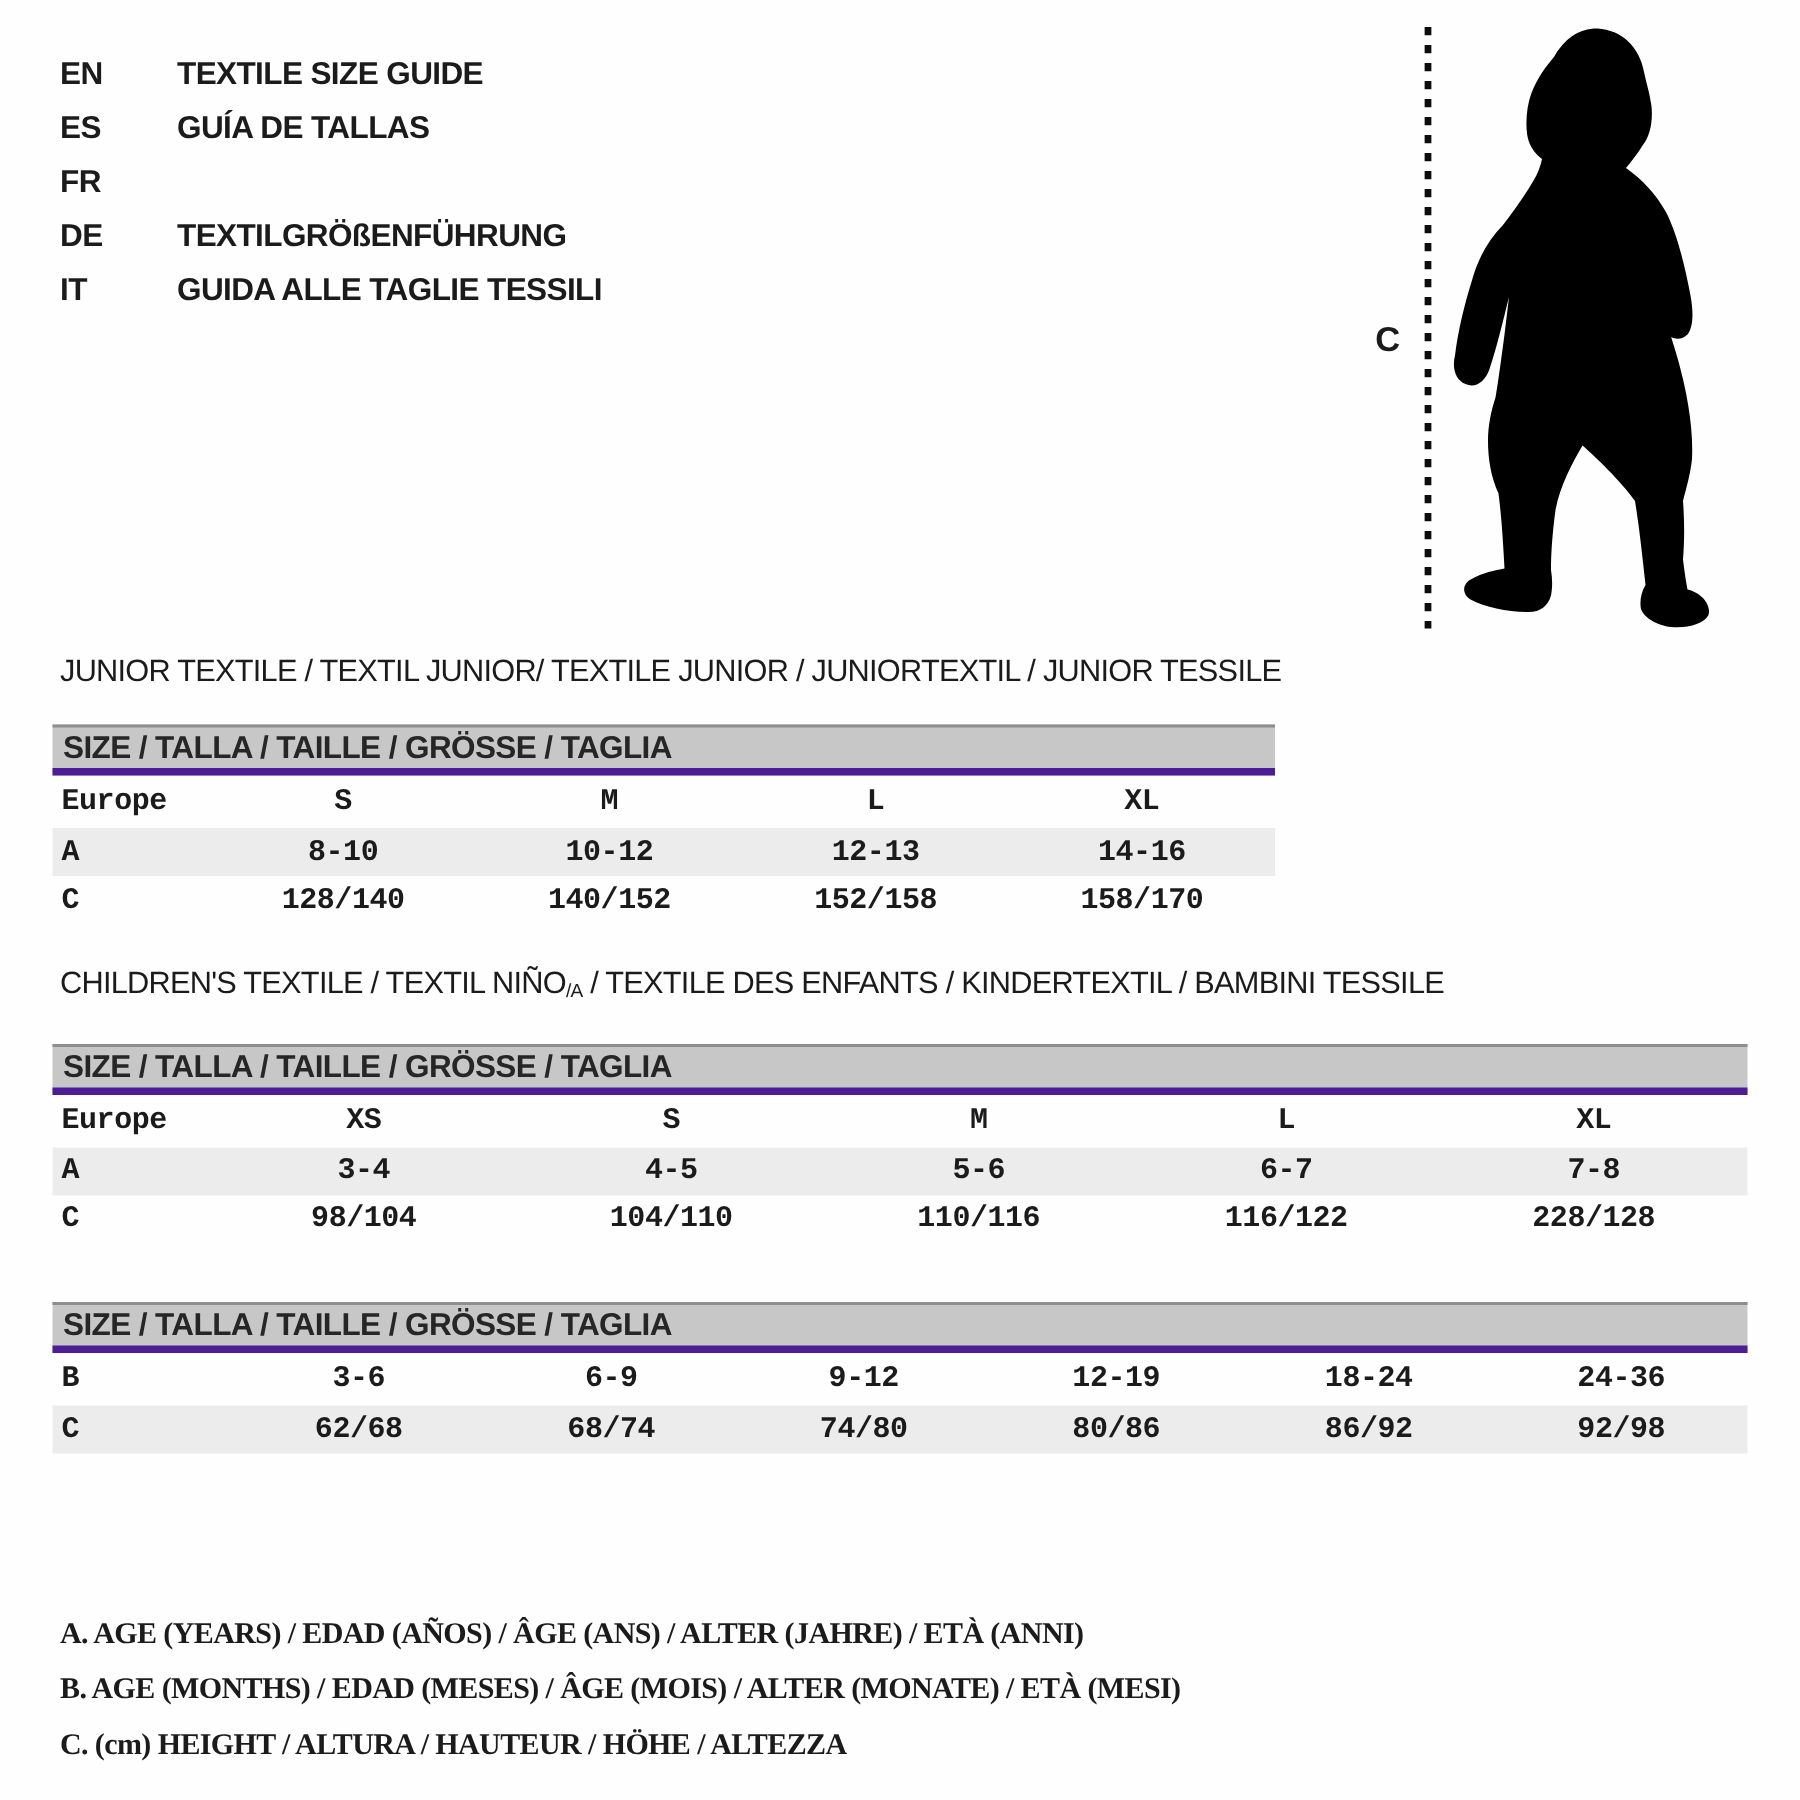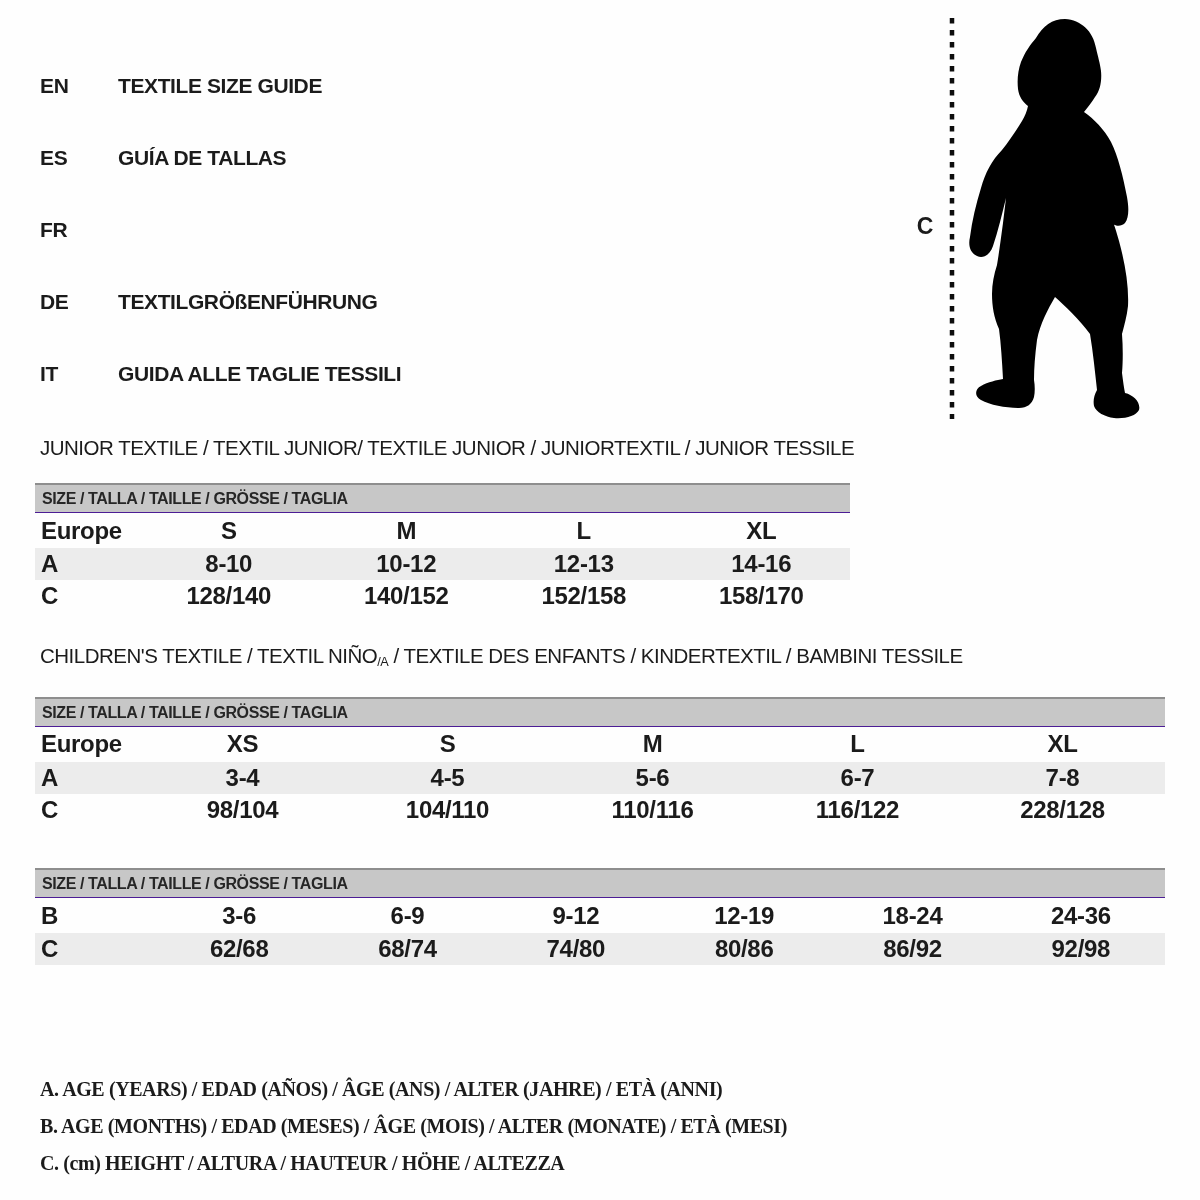--- a/index.html
+++ b/index.html
@@ -7,21 +7,21 @@
     width:1200px;height:1200px;position:relative;overflow:hidden;
     background:#fefefe;color:#1b1b1b;
     font-family:"Liberation Sans", sans-serif;
     font-weight:bold;
     -webkit-font-smoothing:antialiased;
   }
   .page{position:absolute;inset:0;}
 
   
   .lang-block{position:absolute;left:40px;top:32px;}
-  .lang-row{display:flex;height:36px;align-items:center;margin-top:36px;}
+  .lang-row{display:flex;height:36px;align-items:center;}
   .lang-code{width:78px;font-size:21px;letter-spacing:-0.3px;}
   .lang-label{font-size:21px;letter-spacing:-0.4px;white-space:nowrap;}
 
   
   .figure{position:absolute;left:0;top:0;width:1200px;height:440px;pointer-events:none;}
   .figure svg{position:absolute;left:900px;top:10px;}
   .c-label{
     position:absolute;left:912px;top:213px;width:26px;
     font-size:23px;text-align:center;letter-spacing:-0.3px;
   }
@@ -32,31 +32,31 @@
   .t2{top:644px;width:1130px;}
   .t3{top:854px;width:1130px;}
   .ttl{
     margin:0;font-size:20.5px;font-weight:normal;line-height:24px;
     letter-spacing:-0.5px;white-space:nowrap;padding-left:5px;
   }
   .t3 .ttl{line-height:31px;}
   .ttl .sub{font-size:0.62em;vertical-align:-0.22em;}
   .bar{
     margin-top:23px;height:27px;line-height:27px;
-    background:#c7c7c7;border-top:2px solid #8e8e8e;border-bottom:1px solid #4c1d95;
-    font-size:16px;letter-spacing:-0.4px;padding-left:7px;color:#262626;
+    background:#c7c7c7;border-top:2px solid #8e8e8e;border-bottom:5px solid #4c1d95;
+    font-size:21px;letter-spacing:-0.4px;padding-left:7px;color:#262626;
   }
   .t3 .bar{margin-top:14px;}
   .rows .trow{display:grid;height:32px;align-items:center;}
   .rows .trow:first-child{height:35px;}
   .rows .trow:nth-child(even){background:#ececec;}
   .t1 .trow{grid-template-columns:105px repeat(4,1fr);}
   .t2 .trow{grid-template-columns:105px repeat(5,1fr);}
   .t3 .trow{grid-template-columns:120px repeat(6,1fr);}
-  .tcell{font-size:24px;letter-spacing:-0.3px;text-align:center;}
+  .tcell{font-size:20px;letter-spacing:-0.3px;text-align:center;font-family:Liberation Mono, monospace;}
   .tcell:first-child{text-align:left;padding-left:6px;}
 
   
   .legend{position:absolute;left:40px;top:1071px;font-family:Liberation Serif, serif;}
   .legend-line{height:37px;line-height:37px;font-size:20px;letter-spacing:-0.4px;white-space:nowrap;}
 </style>
 </head>
 <body>
 
 <div class="page">

